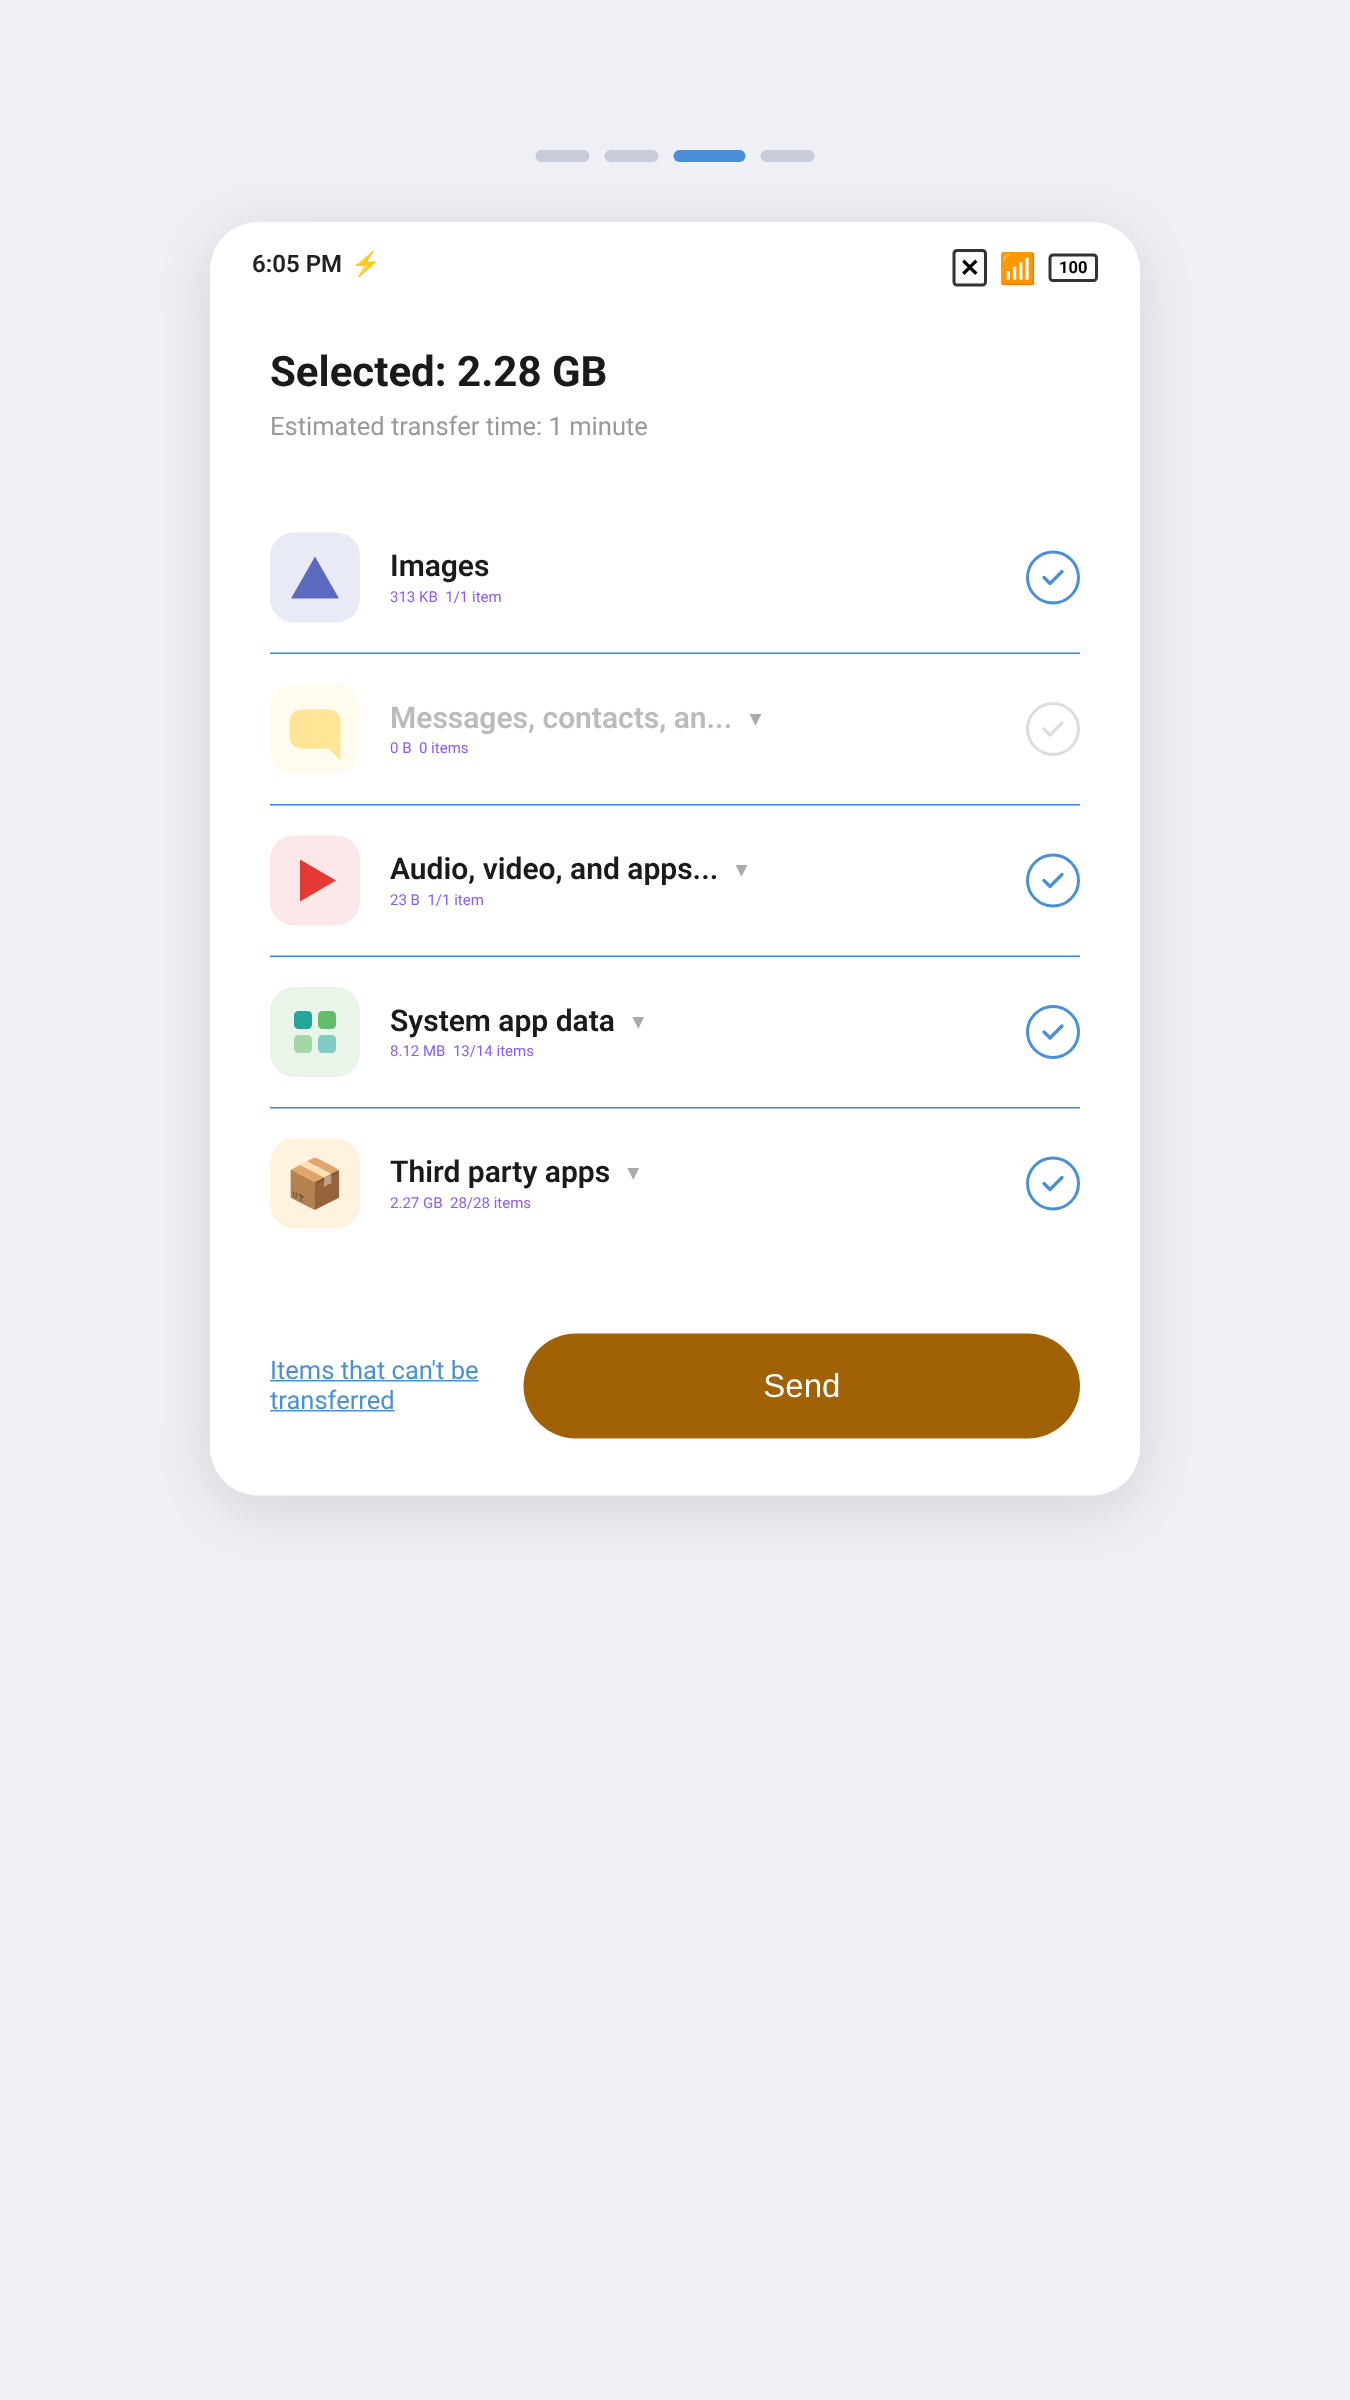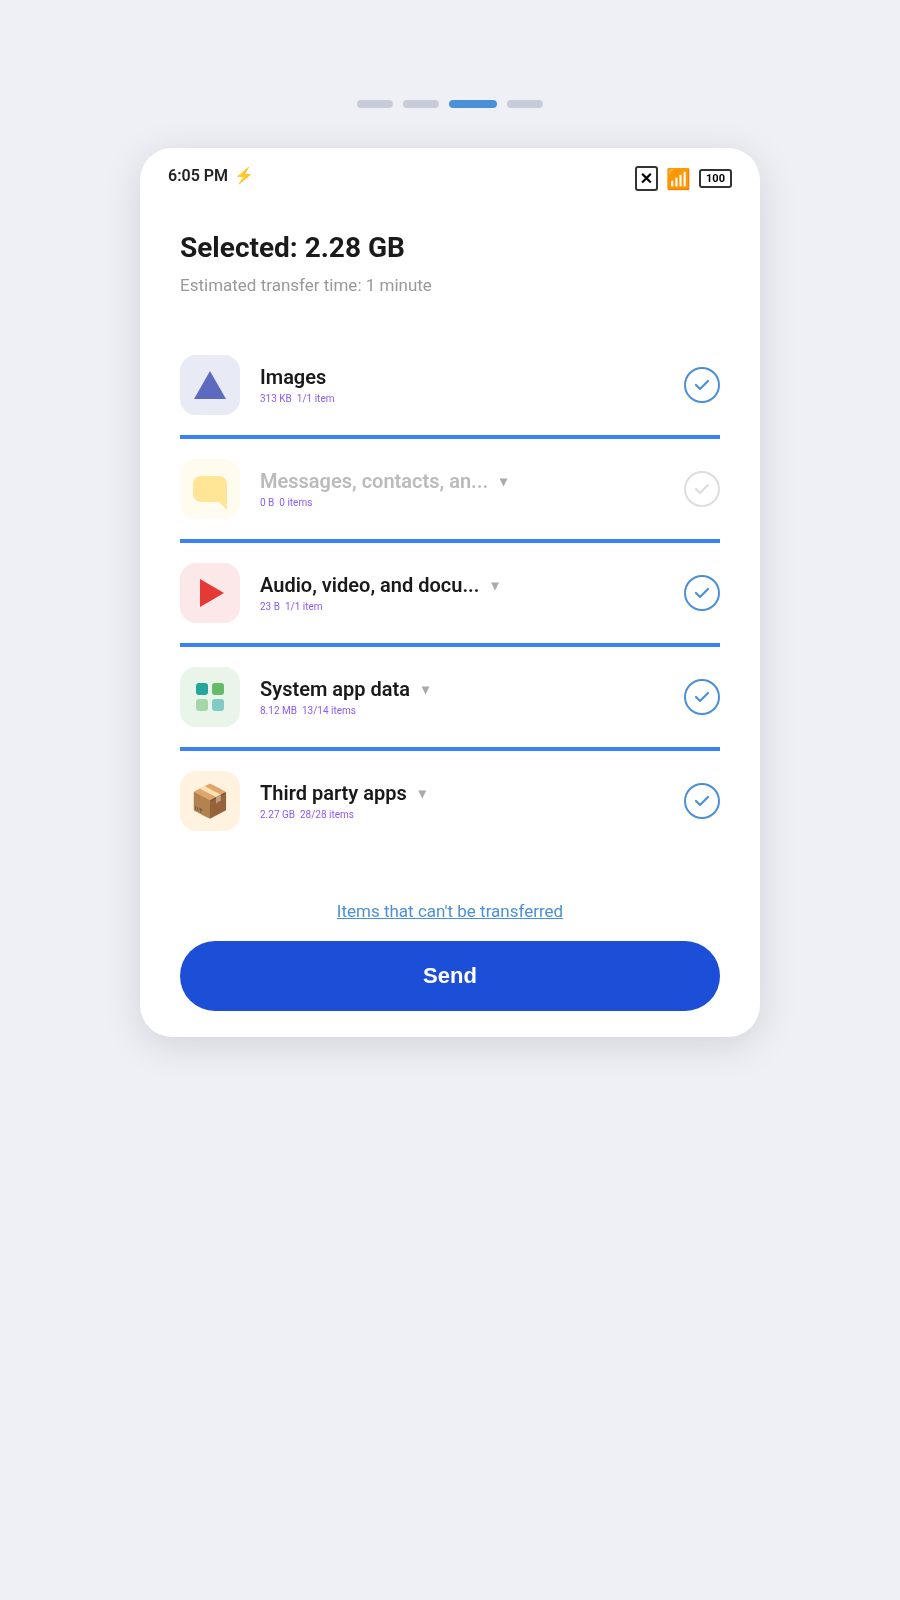--- a/index.html
+++ b/index.html
@@ -96,21 +96,21 @@
     .item-list {
       display: flex;
       flex-direction: column;
       gap: 0;
     }
 
     .list-item {
       display: flex;
       align-items: center;
       padding: 20px 0;
-      border-bottom: 4px solid #3b82f6;
+      border-bottom: 1px solid #3b82f6;
     }
 
     .list-item:last-child {
       border-bottom: none;
     }
 
     .item-icon-wrapper {
       width: 60px;
       height: 60px;
       border-radius: 16px;
@@ -185,43 +185,43 @@
     .check-icon svg {
       width: 18px;
       height: 18px;
     }
 
     .check-icon.disabled {
       border-color: #ddd;
     }
 
     .bottom-area {
-      padding: 20px 40px 26px 40px;
-      display: flex;
-      flex-direction: column;
+      padding: 20px 40px 38px 40px;
+      display: flex;
+      flex-direction: row;
       align-items: center;
       gap: 20px;
     }
 
     .cant-transfer-link {
       font-size: 17px;
       color: #4a90d9;
       text-decoration: underline;
       cursor: pointer;
     }
 
     .send-button {
       width: 100%;
-      background: #1d4ed8;
+      background: #a16207;
       color: white;
       border: none;
       border-radius: 50px;
       padding: 22px;
       font-size: 22px;
-      font-weight: 700;
+      font-weight: 400;
       cursor: pointer;
       text-align: center;
     }
 
     
     .triangle-icon {
       width: 0;
       height: 0;
       border-left: 16px solid transparent;
       border-right: 16px solid transparent;
@@ -350,21 +350,21 @@
           </svg>
         </div>
       </div>
 
       <div class="list-item">
         <div class="item-icon-wrapper item-icon-audio">
           <div class="play-icon"></div>
         </div>
         <div class="item-text">
           <div class="item-name">
-            <span>Audio, video, and docu...</span>
+            <span>Audio, video, and apps...</span>
             <span class="dropdown-arrow">▾</span>
           </div>
           <div class="item-meta">
             <span>23 B</span>&nbsp;&nbsp;<span>1/1 item</span>
           </div>
         </div>
         <div class="check-icon">
           <svg viewBox="0 0 18 18" fill="none" xmlns="http://www.w3.org/2000/svg">
             <path d="M3 9L7 13L15 5" stroke="#4a90d9" stroke-width="2.2" stroke-linecap="round" stroke-linejoin="round"></path>
           </svg>

